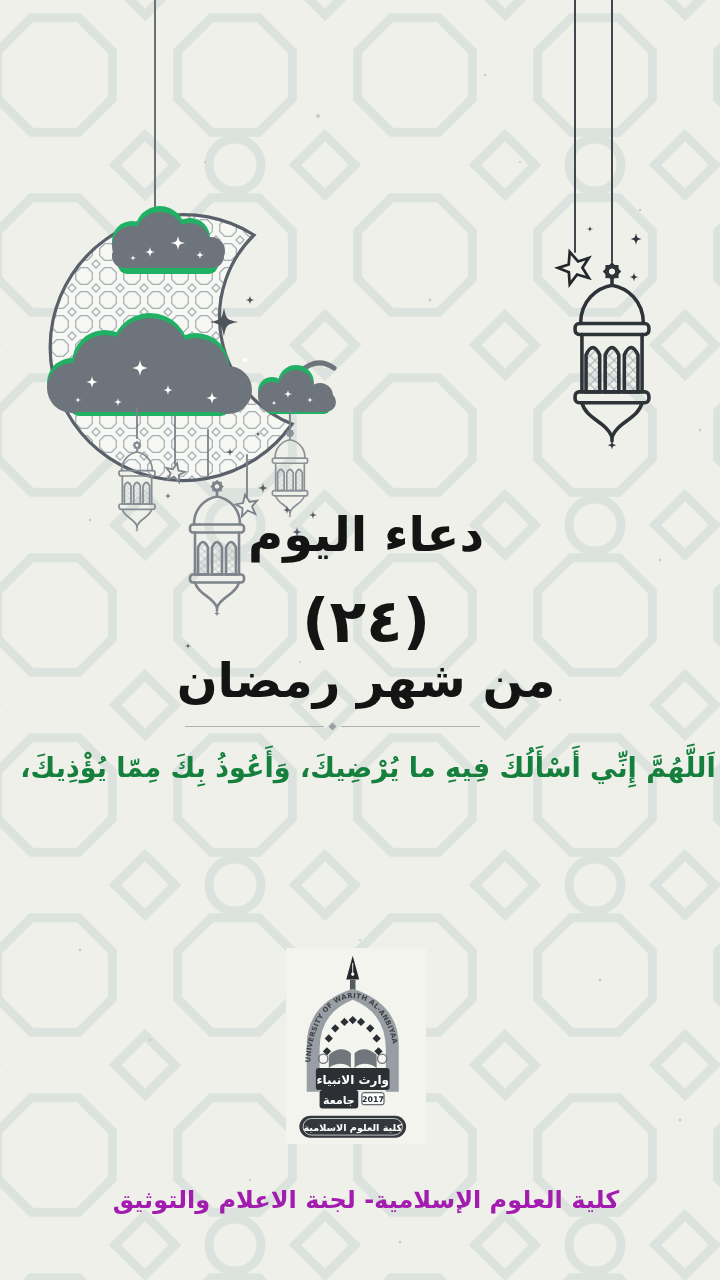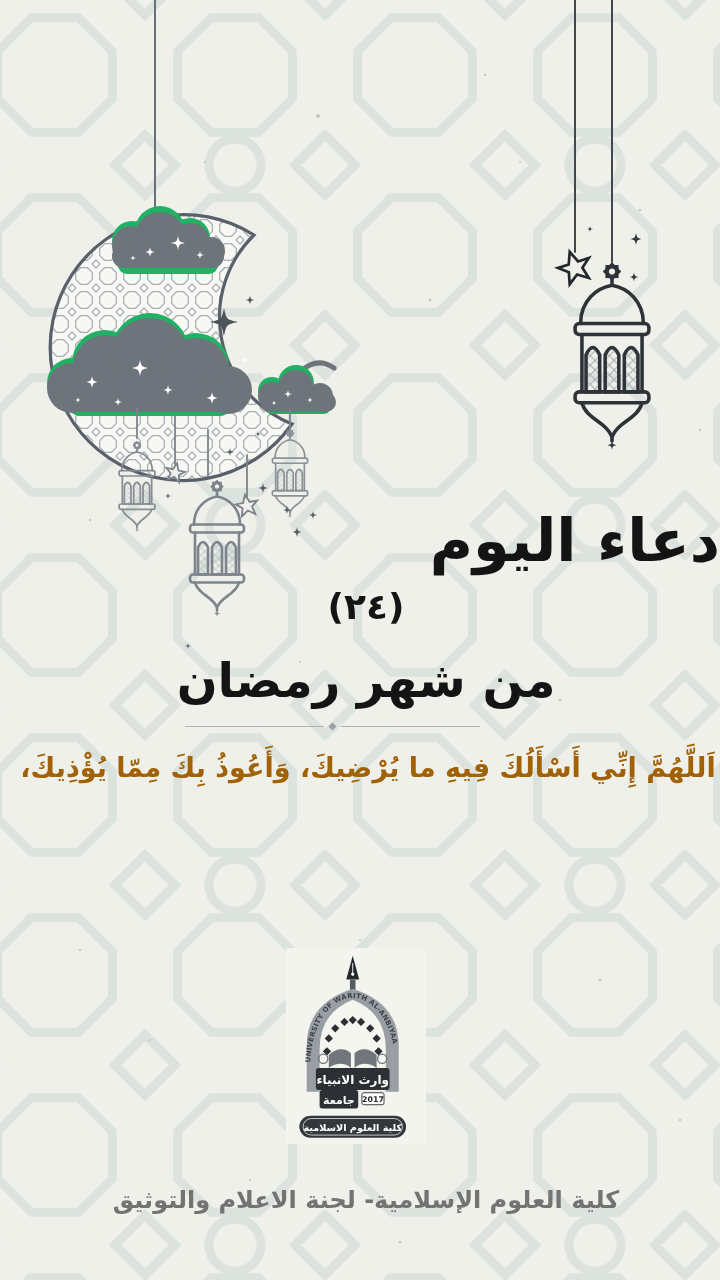--- a/index.html
+++ b/index.html
@@ -8,37 +8,37 @@
     background:#f0f0ea;
     font-family:"DejaVu Sans",sans-serif;
   }
   svg{display:block;}
   .layer{position:absolute;left:0;top:0;width:720px;height:1280px;}
   .arabic{direction:rtl;}
   .title-line{
     position:absolute;left:0;right:0;padding-left:12px;text-align:center;
     color:#141414;font-weight:700;white-space:nowrap;
   }
-  .t1{top:506px;font-size:59px;text-align:right;}
-  .t2{top:586px;font-size:36px;}
+  .t1{top:506px;font-size:48px;}
+  .t2{top:586px;font-size:60px;}
   .t3{top:652px;font-size:48px;}
   .divider{
     position:absolute;top:722px;left:185px;width:295px;height:9px;
     display:flex;align-items:center;justify-content:center;gap:5px;
   }
   .divider .seg{flex:1;height:1px;background:#adb3ae;}
   .divider .gem{width:7px;height:7px;background:#9aa0a5;transform:rotate(45deg) scale(.8);}
   .prayer{
     position:absolute;top:736px;left:0;right:0;padding-left:16px;
-    text-align:center;color:#a16207;font-weight:700;
+    text-align:center;color:#15803d;font-weight:700;
   }
   .prayer .pline{font-size:27px;line-height:63px;white-space:nowrap;}
   .footer-line{
     position:absolute;top:1186px;left:0;right:0;padding-left:12px;
-    text-align:center;font-size:24px;font-weight:700;color:#737373;white-space:nowrap;
+    text-align:center;font-size:24px;font-weight:700;color:#a21caf;white-space:nowrap;
   }
 </style>
 </head>
 <body>
 
 <div class="page">
 
   <svg class="layer" width="720" height="1280" viewBox="0 0 720 1280">
     <defs>
       <path id="oct" d="M57.3,23.7 L23.7,57.3 L-23.7,57.3 L-57.3,23.7 L-57.3,-23.7 L-23.7,-57.3 L23.7,-57.3 L57.3,-23.7 Z"></path>

